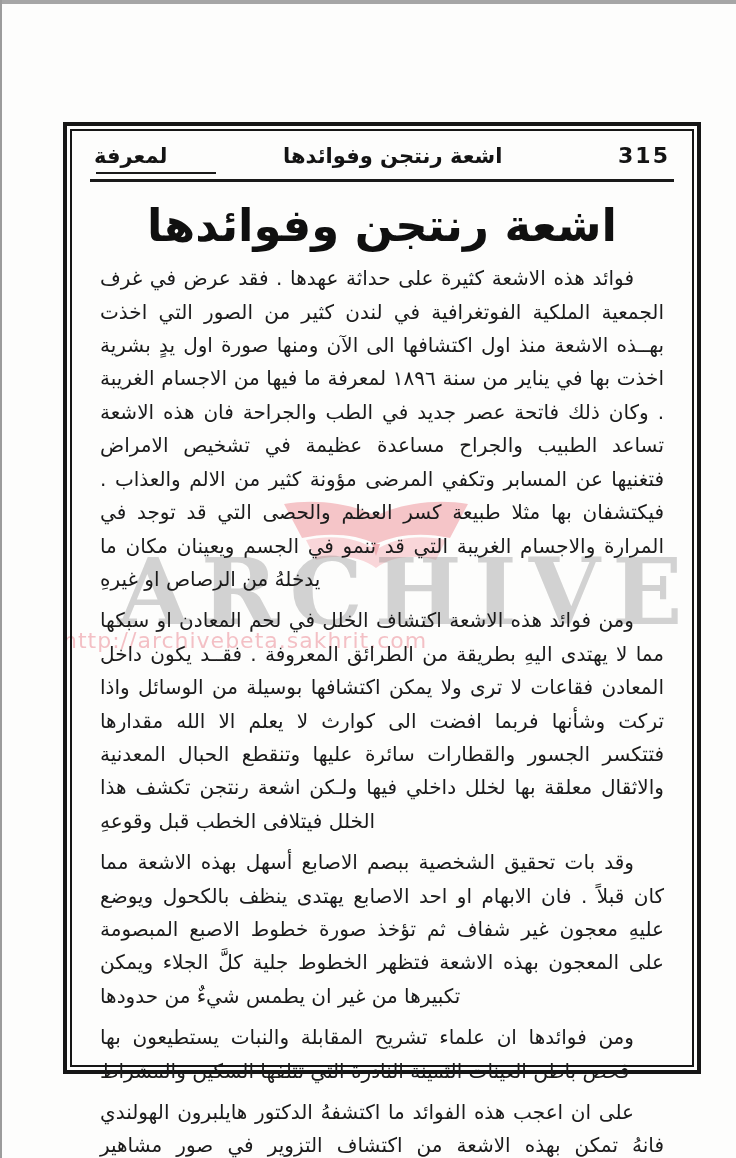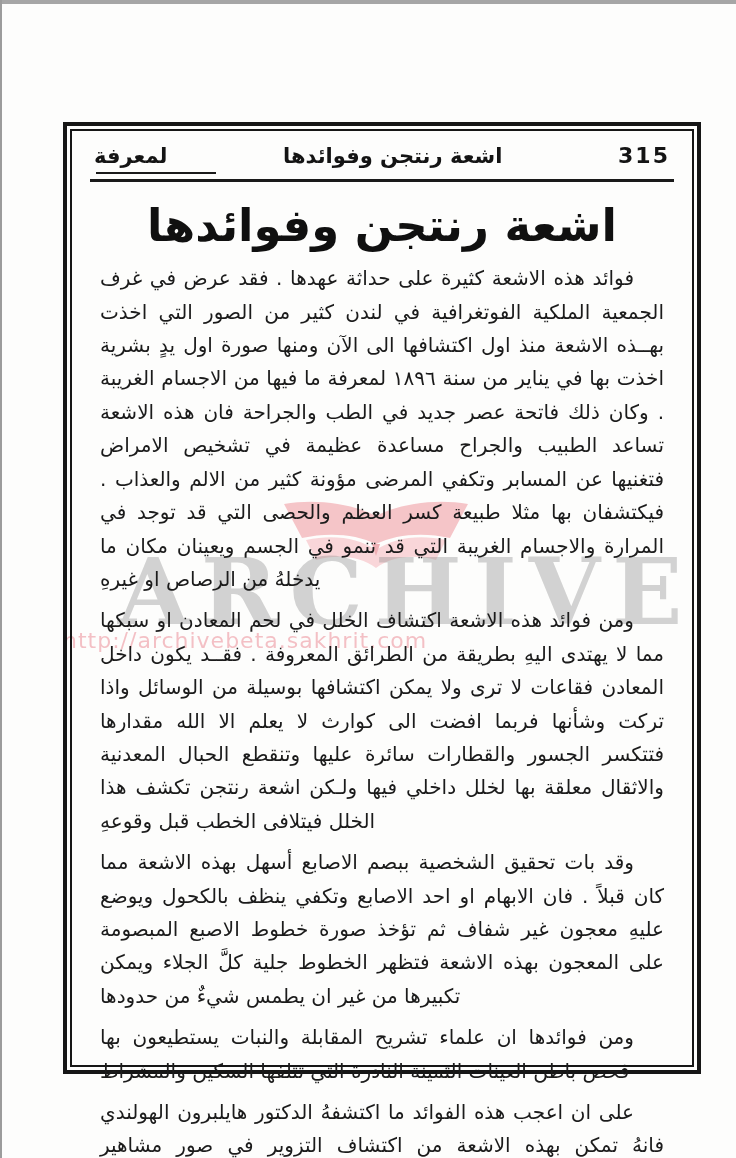--- a/index.html
+++ b/index.html
@@ -86,21 +86,21 @@
         <div class="rule-wrap">
           <div class="rule-short"></div>
           <div class="rule-main"></div>
         </div>
 
         <div class="big-title">اشعة رنتجن وفوائدها</div>
 
         <div class="body-text">
           <p>فوائد هذه الاشعة كثيرة على حداثة عهدها . فقد عرض في غرف الجمعية الملكية الفوتغرافية في لندن كثير من الصور التي اخذت بهــذه الاشعة منذ اول اكتشافها الى الآن ومنها صورة اول يدٍ بشرية اخذت بها في يناير من سنة ١٨٩٦ لمعرفة ما فيها من الاجسام الغريبة . وكان ذلك فاتحة عصر جديد في الطب والجراحة فان هذه الاشعة تساعد الطبيب والجراح مساعدة عظيمة في تشخيص الامراض فتغنيها عن المسابر وتكفي المرضى مؤونة كثير من الالم والعذاب . فيكتشفان بها مثلا طبيعة كسر العظم والحصى التي قد توجد في المرارة والاجسام الغريبة التي قد تنمو في الجسم ويعينان مكان ما يدخلهُ من الرصاص او غيرهِ</p>
           <p>ومن فوائد هذه الاشعة اكتشاف الخلل في لحم المعادن او سبكها مما لا يهتدى اليهِ بطريقة من الطرائق المعروفة . فقــد يكون داخل المعادن فقاعات لا ترى ولا يمكن اكتشافها بوسيلة من الوسائل واذا تركت وشأنها فربما افضت الى كوارث لا يعلم الا الله مقدارها فتتكسر الجسور والقطارات سائرة عليها وتنقطع الحبال المعدنية والاثقال معلقة بها لخلل داخلي فيها ولـكن اشعة رنتجن تكشف هذا الخلل فيتلافى الخطب قبل وقوعهِ</p>
-          <p>وقد بات تحقيق الشخصية ببصم الاصابع أسهل بهذه الاشعة مما كان قبلاً . فان الابهام او احد الاصابع وتكفي ينظف بالكحول ويوضع عليهِ معجون غير شفاف ثم تؤخذ صورة خطوط الاصبع المبصومة على المعجون بهذه الاشعة فتظهر الخطوط جلية كلَّ الجلاء ويمكن تكبيرها من غير ان يطمس شيءٌ من حدودها</p>
+          <p>وقد بات تحقيق الشخصية ببصم الاصابع أسهل بهذه الاشعة مما كان قبلاً . فان الابهام او احد الاصابع يهتدى ينظف بالكحول ويوضع عليهِ معجون غير شفاف ثم تؤخذ صورة خطوط الاصبع المبصومة على المعجون بهذه الاشعة فتظهر الخطوط جلية كلَّ الجلاء ويمكن تكبيرها من غير ان يطمس شيءٌ من حدودها</p>
           <p>ومن فوائدها ان علماء تشريح المقابلة والنبات يستطيعون بها فحص باطن العينات الثمينة النادرة التي تتلفها السكين والمشراط</p>
           <p>على ان اعجب هذه الفوائد ما اكتشفهُ الدكتور هايلبرون الهولندي فانهُ تمكن بهذه الاشعة من اكتشاف التزوير في صور مشاهير المصورين بالتفريق بين دهانها القديم والحديث . وهذا يفتح باباً جديداً للبحث واكتشاف ما قد يكون من التزوير في المخطوطات القديمة وغيرها من الآثار والعاديات</p>
         </div>
 
       </div>
     </div>
   </div>
 
 </div>
 

